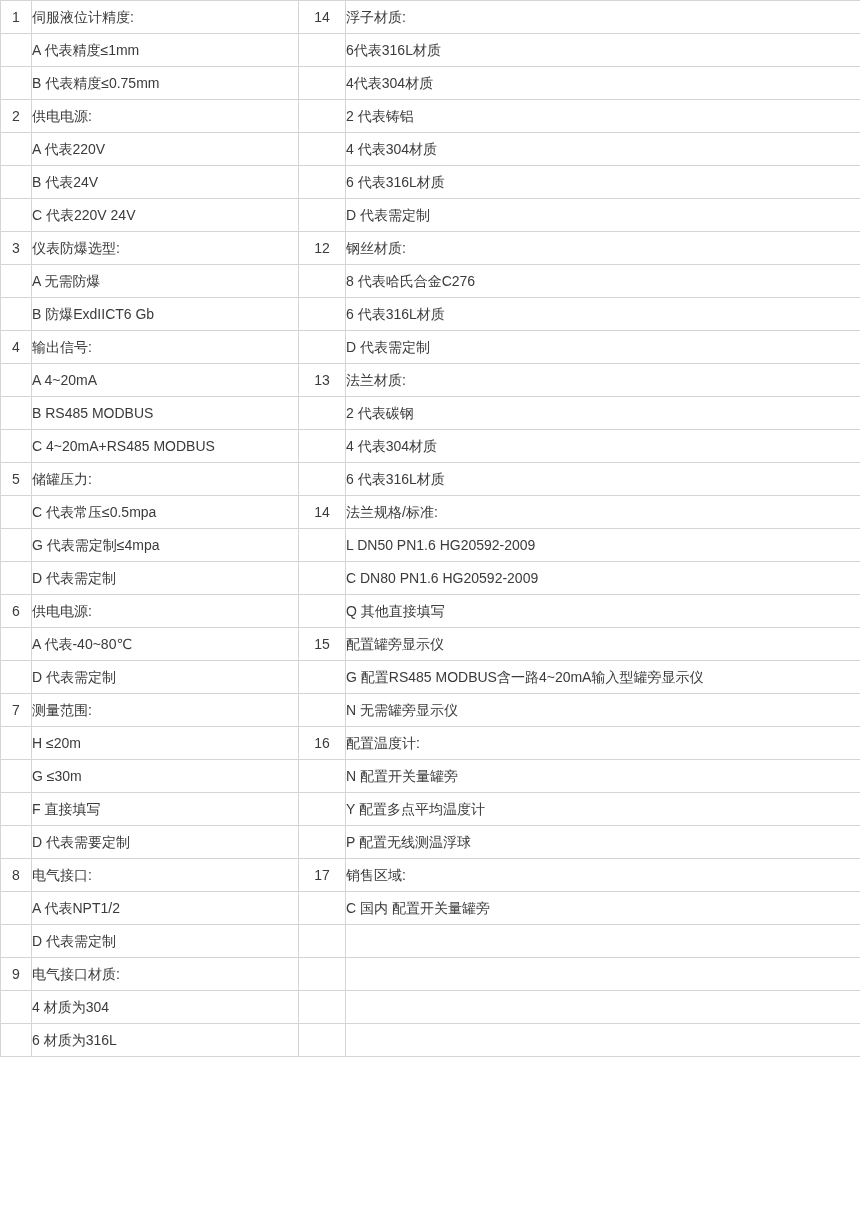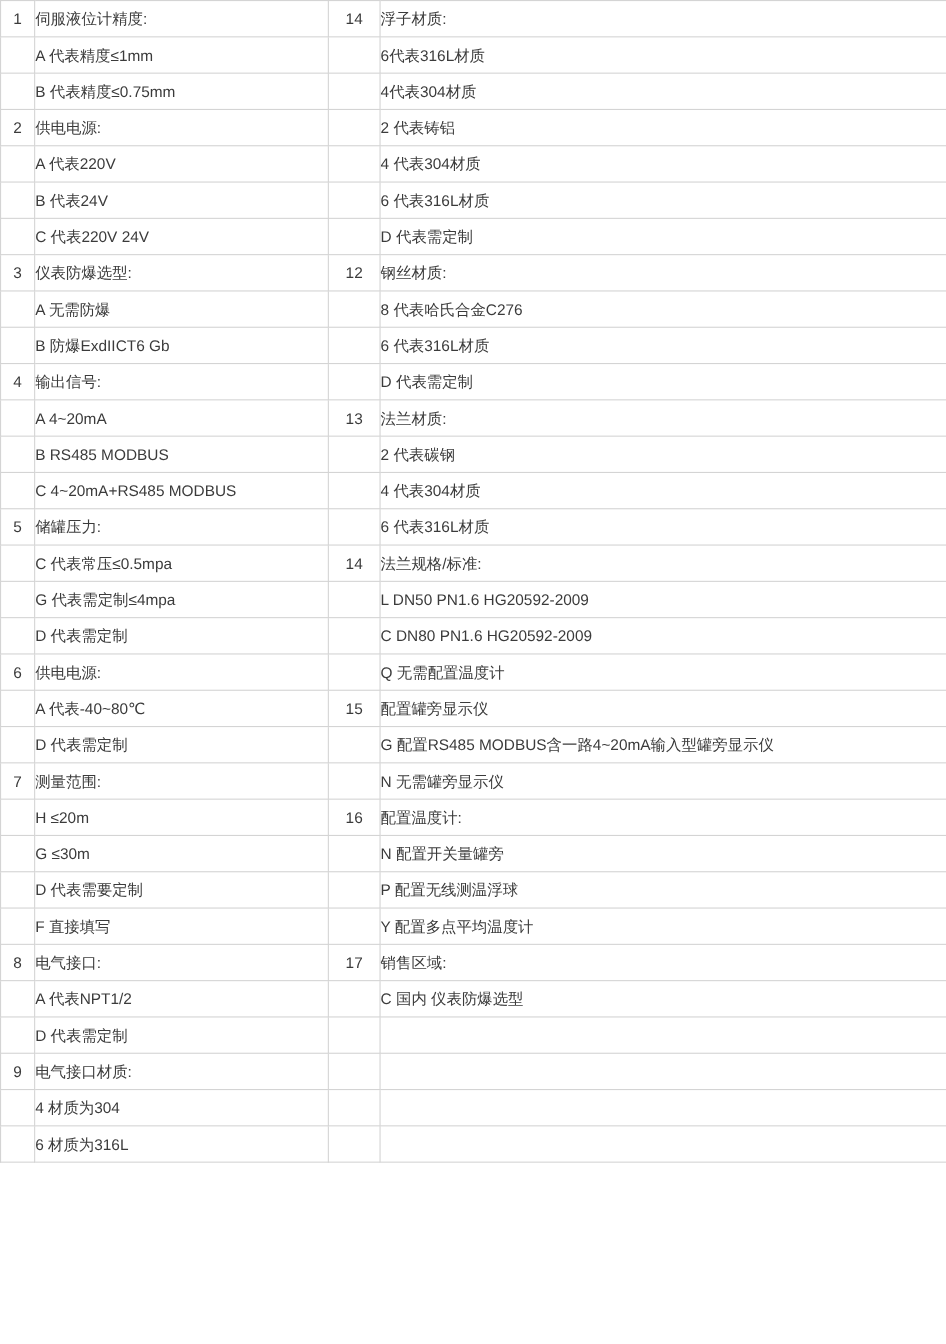--- a/index.html
+++ b/index.html
@@ -154,21 +154,21 @@
         <tr>
           <td class="num"></td>
           <td class="txt">D 代表需定制</td>
           <td class="num"></td>
           <td class="txt">C DN80 PN1.6 HG20592-2009</td>
         </tr>
         <tr>
           <td class="num">6</td>
           <td class="txt">供电电源:</td>
           <td class="num"></td>
-          <td class="txt">Q 无需配置温度计</td>
+          <td class="txt">Q 其他直接填写</td>
         </tr>
         <tr>
           <td class="num"></td>
           <td class="txt">A 代表-40~80℃</td>
           <td class="num">15</td>
           <td class="txt">配置罐旁显示仪</td>
         </tr>
         <tr>
           <td class="num"></td>
           <td class="txt">D 代表需定制</td>
@@ -188,41 +188,41 @@
           <td class="txt">配置温度计:</td>
         </tr>
         <tr>
           <td class="num"></td>
           <td class="txt">G ≤30m</td>
           <td class="num"></td>
           <td class="txt">N 配置开关量罐旁</td>
         </tr>
         <tr>
           <td class="num"></td>
+          <td class="txt">F 直接填写</td>
+          <td class="num"></td>
+          <td class="txt">Y 配置多点平均温度计</td>
+        </tr>
+        <tr>
+          <td class="num"></td>
           <td class="txt">D 代表需要定制</td>
           <td class="num"></td>
           <td class="txt">P 配置无线测温浮球</td>
-        </tr>
-        <tr>
-          <td class="num"></td>
-          <td class="txt">F 直接填写</td>
-          <td class="num"></td>
-          <td class="txt">Y 配置多点平均温度计</td>
         </tr>
         <tr>
           <td class="num">8</td>
           <td class="txt">电气接口:</td>
           <td class="num">17</td>
           <td class="txt">销售区域:</td>
         </tr>
         <tr>
           <td class="num"></td>
           <td class="txt">A 代表NPT1/2</td>
           <td class="num"></td>
-          <td class="txt">C 国内 仪表防爆选型</td>
+          <td class="txt">C 国内 配置开关量罐旁</td>
         </tr>
         <tr>
           <td class="num"></td>
           <td class="txt">D 代表需定制</td>
           <td class="num"></td>
           <td class="txt"></td>
         </tr>
         <tr>
           <td class="num">9</td>
           <td class="txt">电气接口材质:</td>

